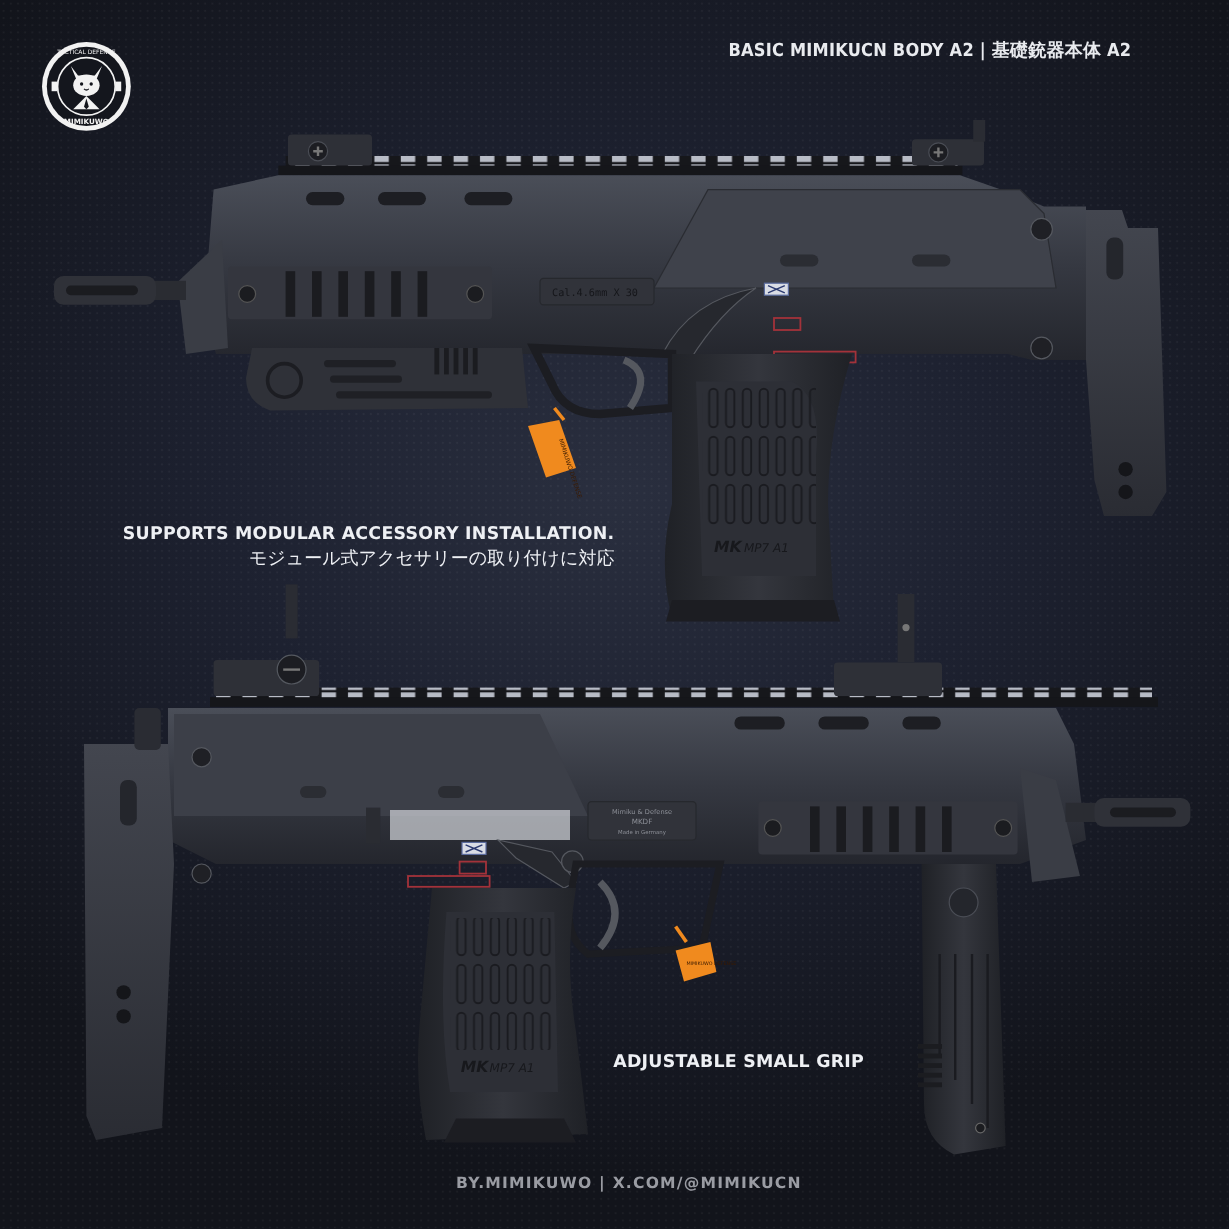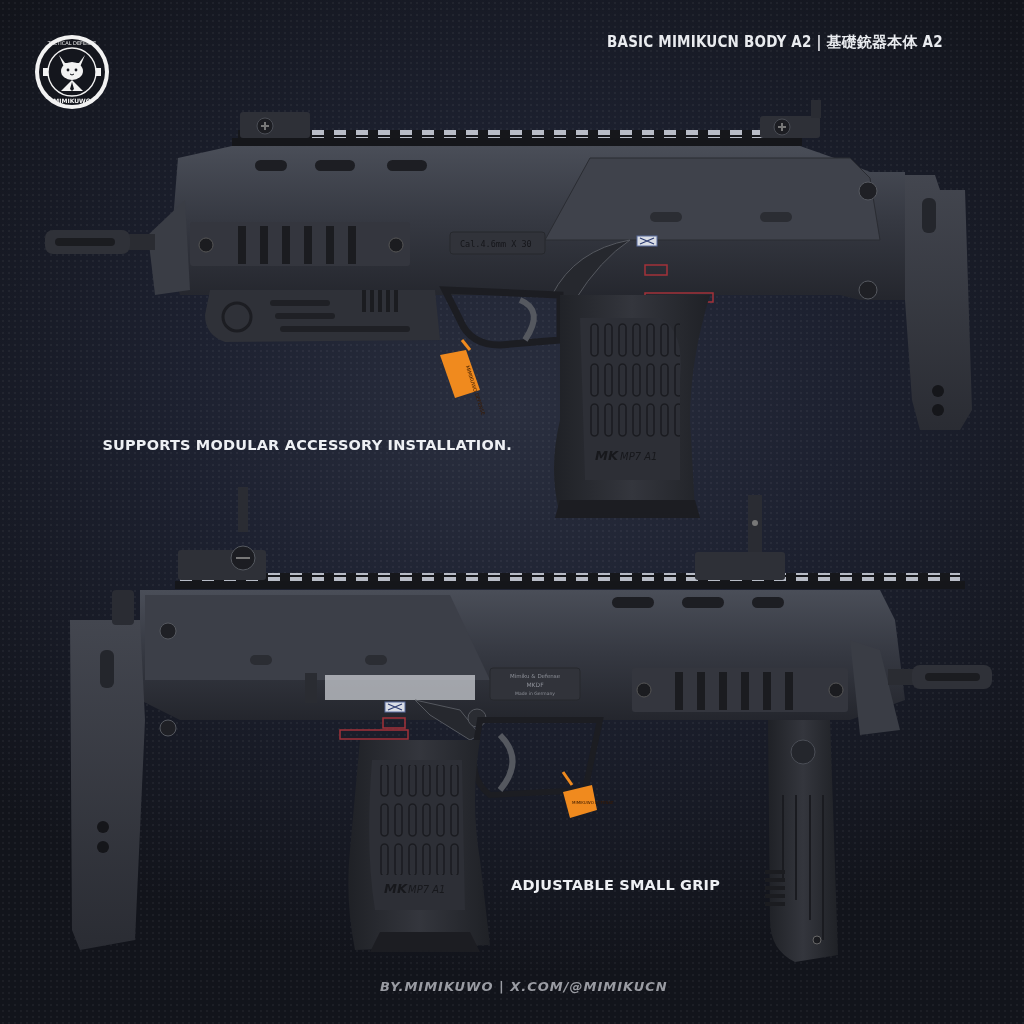--- a/index.html
+++ b/index.html
@@ -11,21 +11,21 @@
   #stage:before{content:"";position:absolute;inset:0;
     background-image:radial-gradient(rgba(255,255,255,0.045) 1px, transparent 1.2px);
     background-size:6px 6px;pointer-events:none;}
   .logo{position:absolute;left:33px;top:33px;width:78px;height:78px;}
   .title{position:absolute;left:607px;top:33px;color:#e9ebef;font-family:"DejaVu Sans Condensed","DejaVu Sans",sans-serif;font-size:15px;font-weight:bold;letter-spacing:0.2px;white-space:nowrap;}
   .caption{position:absolute;color:#eef0f4;text-align:right;white-space:nowrap;margin-top:12px;}
   .caption .en{font-size:14.5px;font-weight:bold;letter-spacing:0.2px;font-family:"DejaVu Sans",sans-serif;}
   .caption .jp{font-size:15px;margin-top:3px;font-family:"DejaVu Sans",sans-serif;}
   .cap1{left:100px;top:425px;width:412px;}
   .cap2{left:490px;top:865px;width:230px;}
-  .credit{position:absolute;left:380px;top:979px;width:275px;text-align:center;color:#9a9ca3;font-size:13px;font-weight:bold;letter-spacing:1px;white-space:nowrap;font-style:italic;}
+  .credit{position:absolute;left:380px;top:979px;width:275px;text-align:center;color:#9a9ca3;font-size:13px;font-weight:bold;letter-spacing:1px;white-space:nowrap;}
   svg.gun{position:absolute;left:0;top:0;}
   .tag text{font-family:"DejaVu Sans",sans-serif;}
 </style>
 </head>
 <body>
 
 <div id="stage">
 
   <svg class="logo" viewBox="0 0 78 78">
     <circle cx="39" cy="39" r="37" fill="#f2f2f2"></circle>
@@ -152,20 +152,21 @@
 
     <g class="tag">
       <path d="M462 340 L470 350" stroke="#f08a1e" stroke-width="3"></path>
       <path d="M440 355 L466 350 L480 390 L455 398 Z" fill="#f08a1e"></path>
       <text x="452" y="365" font-size="5" fill="#3a1a00" transform="rotate(72 458 375)">MIMIKUWO DEFENSE</text>
     </g>
   </svg>
 
   <div class="caption cap1">
     <div class="en">SUPPORTS MODULAR ACCESSORY INSTALLATION.</div>
+    <div class="jp">モジュール式アクセサリーの取り付けに対応</div>
   </div>
 
   <svg class="gun" width="1024" height="1024" viewBox="0 0 1024 1024">
 
     <rect x="180" y="573" width="780" height="9" fill="url(#rail)"></rect>
     <rect x="175" y="581" width="790" height="8" fill="#15161a"></rect>
 
     <rect x="178" y="550" width="88" height="30" rx="3" fill="#2e3037"></rect>
     <rect x="238" y="487" width="10" height="45" fill="#2a2c33"></rect>
     <circle cx="243" cy="558" r="12" fill="#1c1d22" stroke="#555960"></circle>

